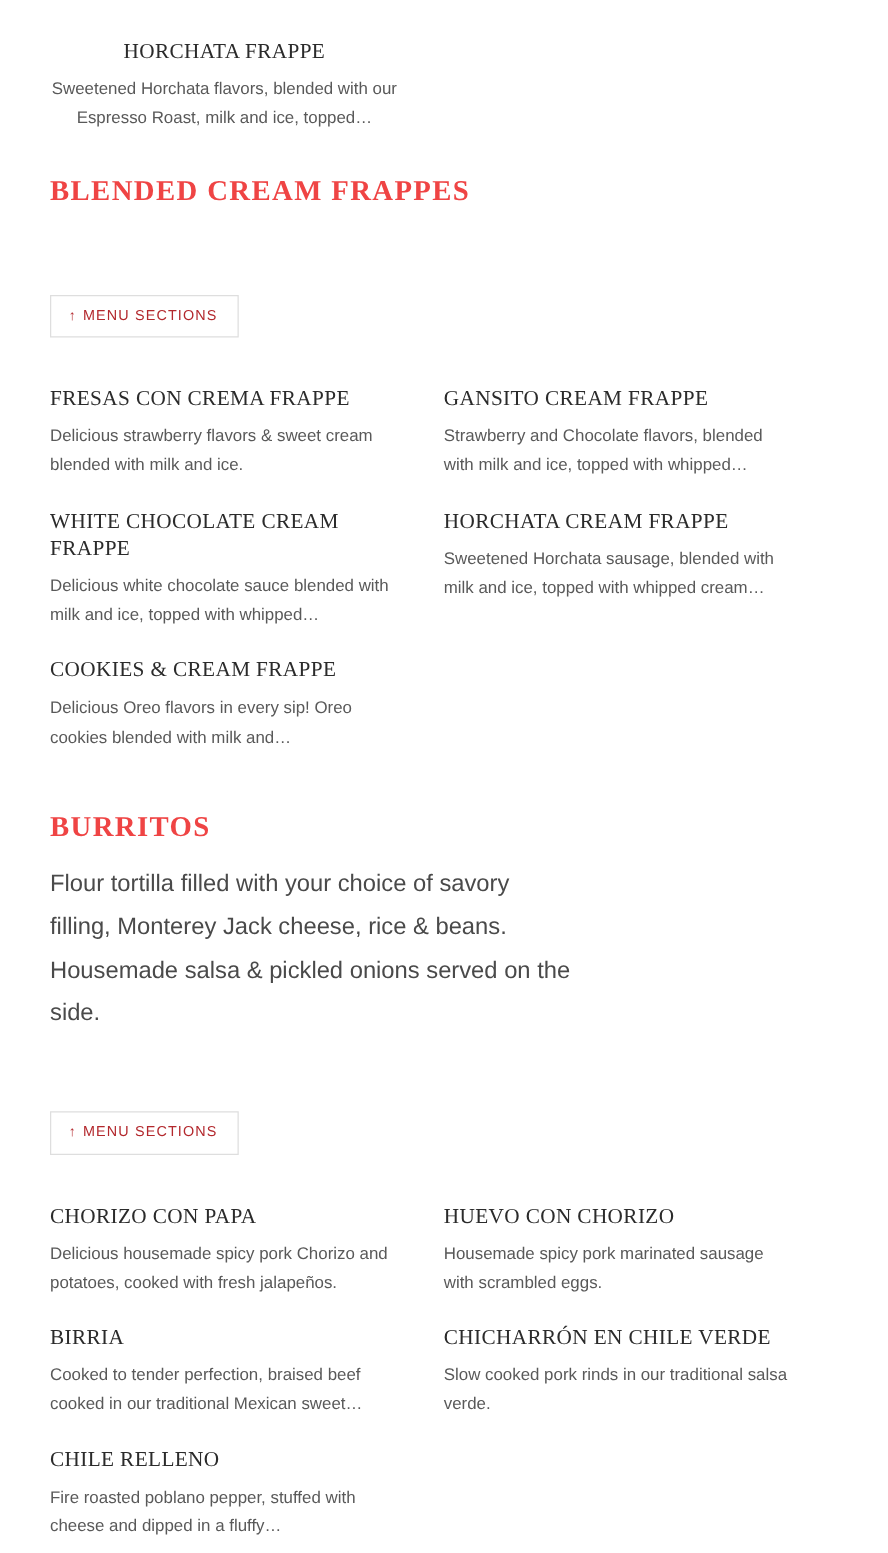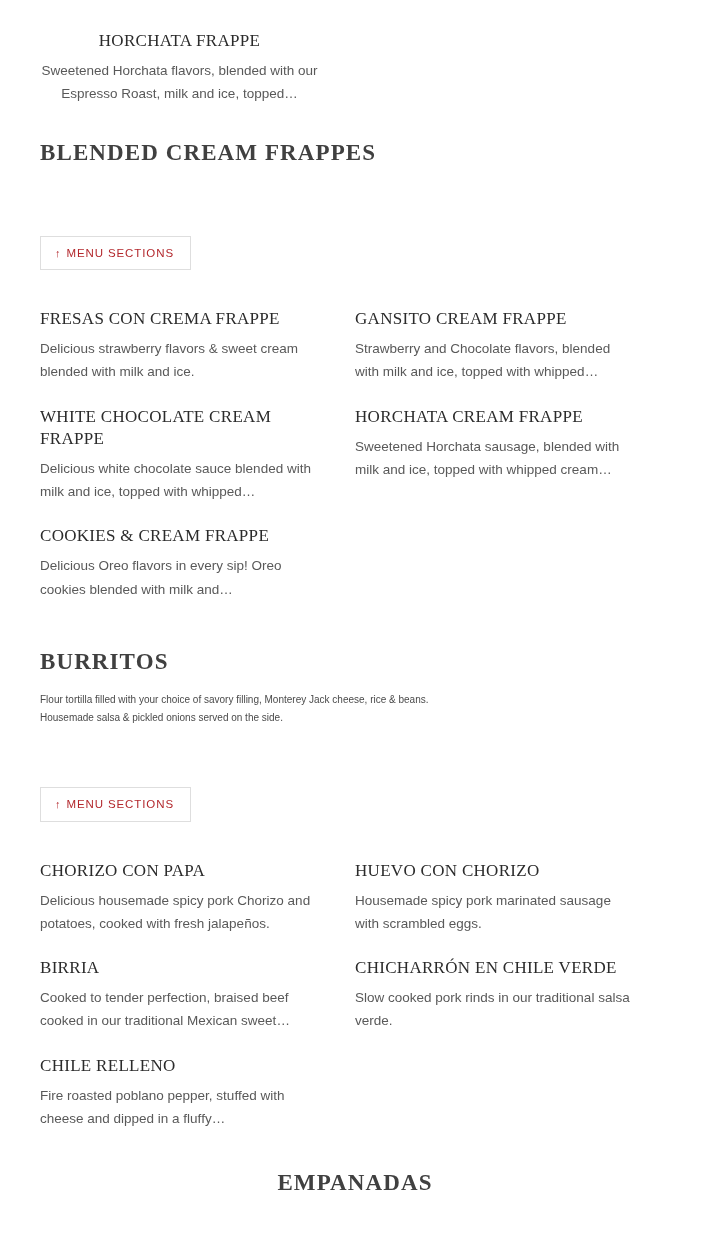--- a/index.html
+++ b/index.html
@@ -51,26 +51,26 @@
 
   
   .section {
     padding-top: 26px;
   }
   .section-title {
     font-family: "Liberation Serif", serif;
     font-size: 23px;
     font-weight: 700;
     letter-spacing: 1.1px;
-    color: #404040;
+    color: #ef4444;
     text-transform: uppercase;
     margin: 0 0 34px 0;
   }
   .section-desc {
-    font-size: 10px;
+    font-size: 19px;
     line-height: 1.82;
     color: #4a4a4a;
     max-width: 420px;
     margin: -18px 0 24px 0;
   }
   .menu-sections-btn {
     display: inline-block;
     border: 1px solid #dedede;
     background: #ffffff;
     color: #b3282d;

